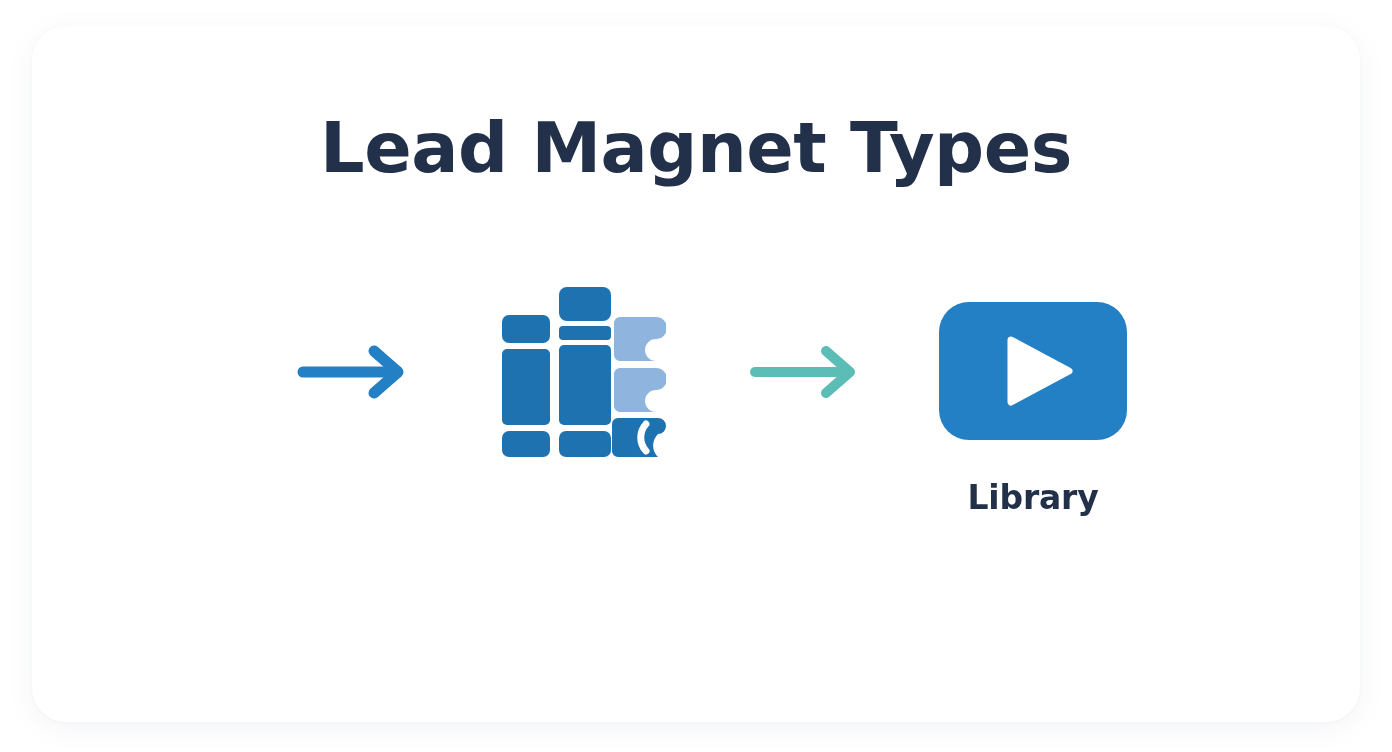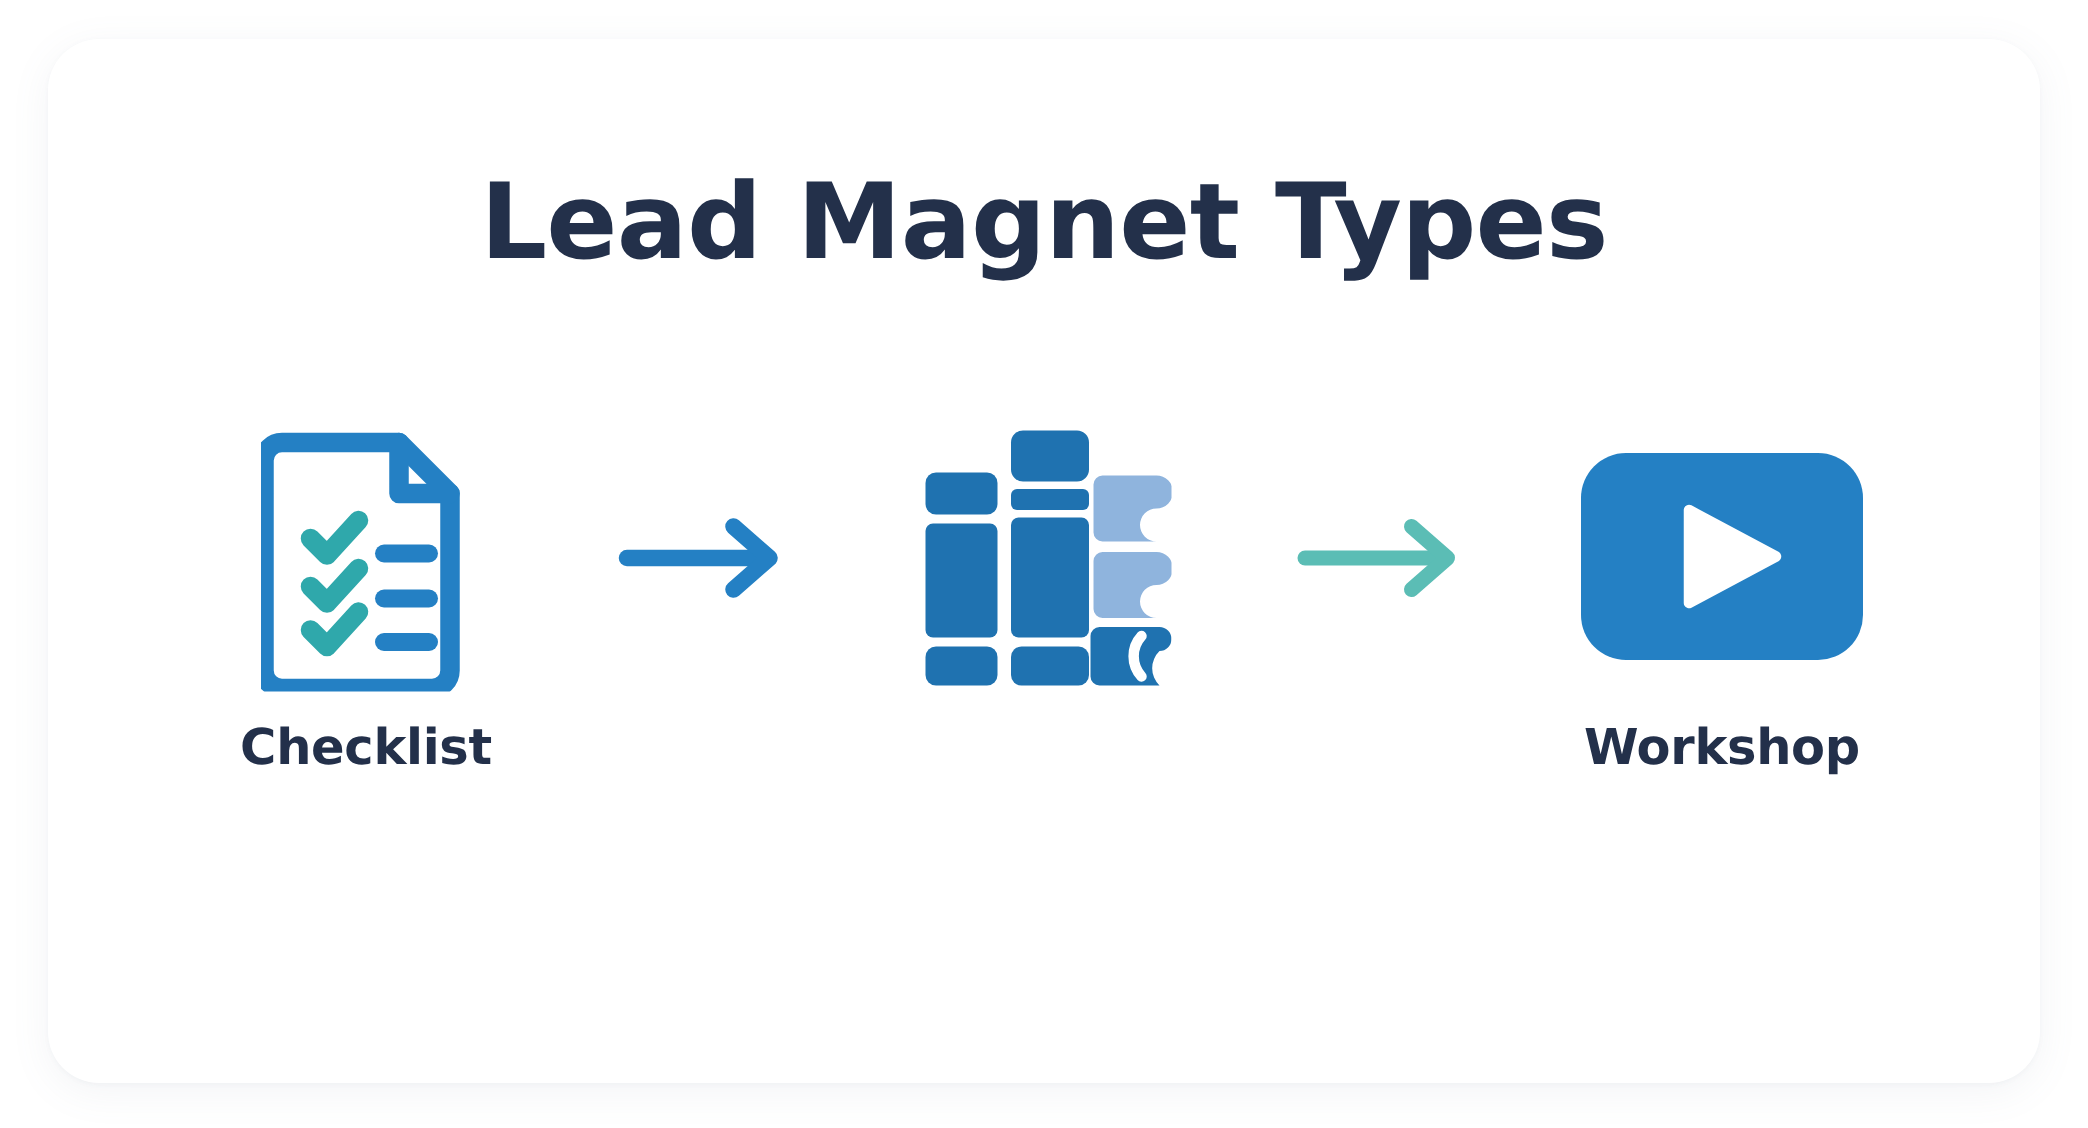--- a/index.html
+++ b/index.html
@@ -94,42 +94,20 @@
 </head>
 <body>
 
 <div id="stage">
   <div class="card">
 
     <div class="title">Lead Magnet Types</div>
 
     <div class="flow">
 
-      <div class="step">
-        <div class="step-icon">
-          <svg width="140" height="180" viewBox="0 0 140 180" aria-hidden="true">
-
-            <path d="M14 14 h78 l34 34 v118 a12 12 0 0 1 -12 12 h-100 a12 12 0 0 1 -12 -12 v-140 a12 12 0 0 1 12 -12 z" fill="#ffffff" stroke="#2480c4" stroke-width="13" stroke-linejoin="round"></path>
-            <path d="M92 14 v34 h34" fill="none" stroke="#2480c4" stroke-width="13" stroke-linejoin="round" stroke-linecap="round"></path>
-
-            <g fill="none" stroke="#2fa8ab" stroke-width="13" stroke-linecap="round" stroke-linejoin="round">
-              <path d="M33 78 l11 11 l21 -23"></path>
-              <path d="M33 110 l11 11 l21 -23"></path>
-              <path d="M33 139 l11 11 l21 -23"></path>
-            </g>
-
-            <g stroke="#2480c4" stroke-width="12" stroke-linecap="round">
-              <line x1="82" y1="88" x2="112" y2="88"></line>
-              <line x1="82" y1="118" x2="112" y2="118"></line>
-              <line x1="82" y1="147" x2="112" y2="147"></line>
-            </g>
-          </svg>
-        </div>
-        <div class="step-label">Checklist</div>
-      </div>
 
       <div class="connector">
         <svg width="120" height="60" viewBox="0 0 120 60" aria-hidden="true">
           <g fill="none" stroke="#2480c4" stroke-width="11" stroke-linecap="round" stroke-linejoin="round">
             <line x1="8" y1="31" x2="99" y2="31"></line>
             <polyline points="79,10 103,31 79,52"></polyline>
           </g>
         </svg>
       </div>
 
@@ -170,18 +148,18 @@
         </svg>
       </div>
 
       <div class="step">
         <div class="step-icon">
           <svg width="192" height="142" viewBox="0 0 192 142" aria-hidden="true">
             <rect x="2" y="2" width="188" height="138" rx="30" ry="30" fill="#2480c4"></rect>
             <path d="M74 40 L132 71 L74 102 Z" fill="#ffffff" stroke="#ffffff" stroke-width="7" stroke-linejoin="round"></path>
           </svg>
         </div>
-        <div class="step-label">Workshop</div>
+        <div class="step-label">Library</div>
       </div>
 
     </div>
   </div>
 </div>
 
 </body></html>

